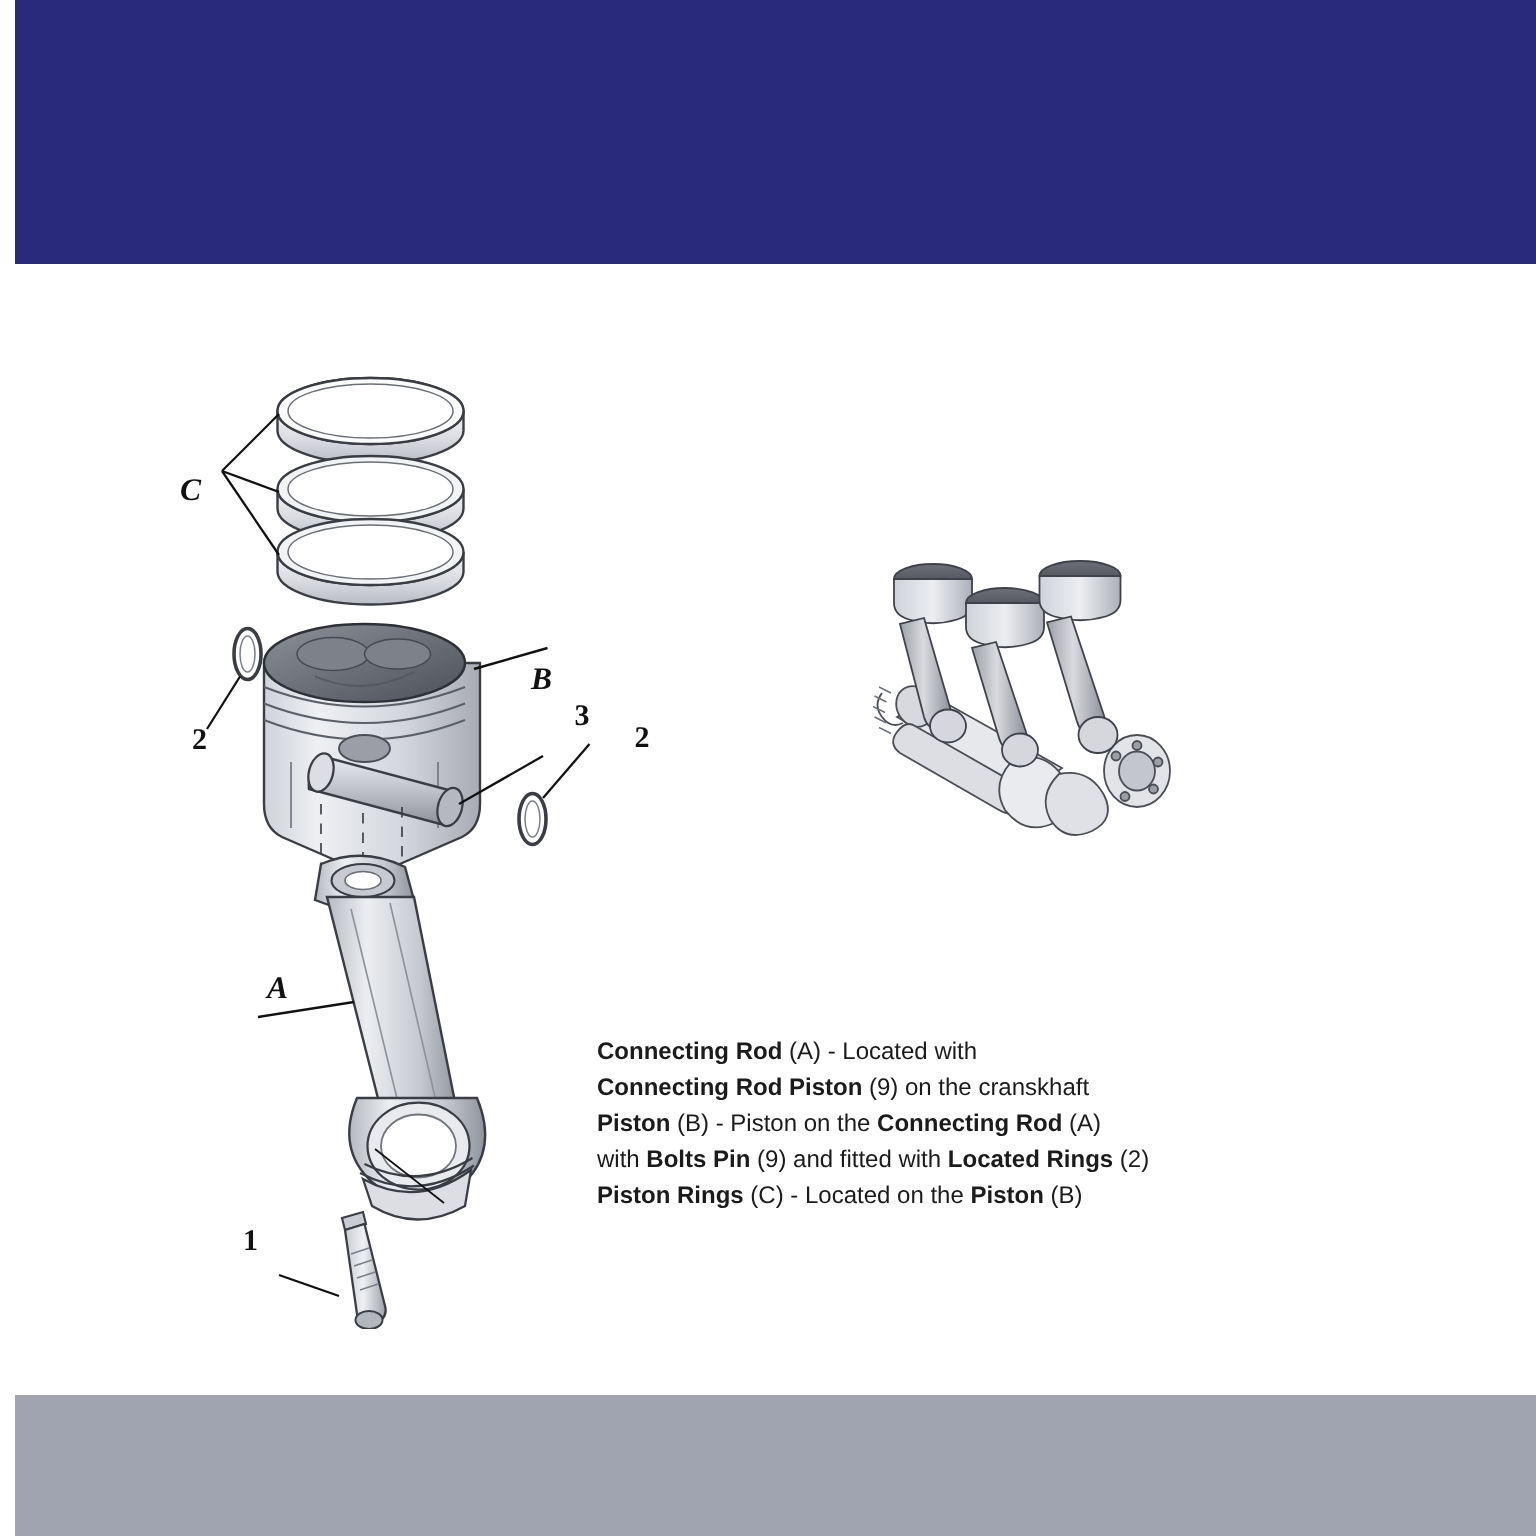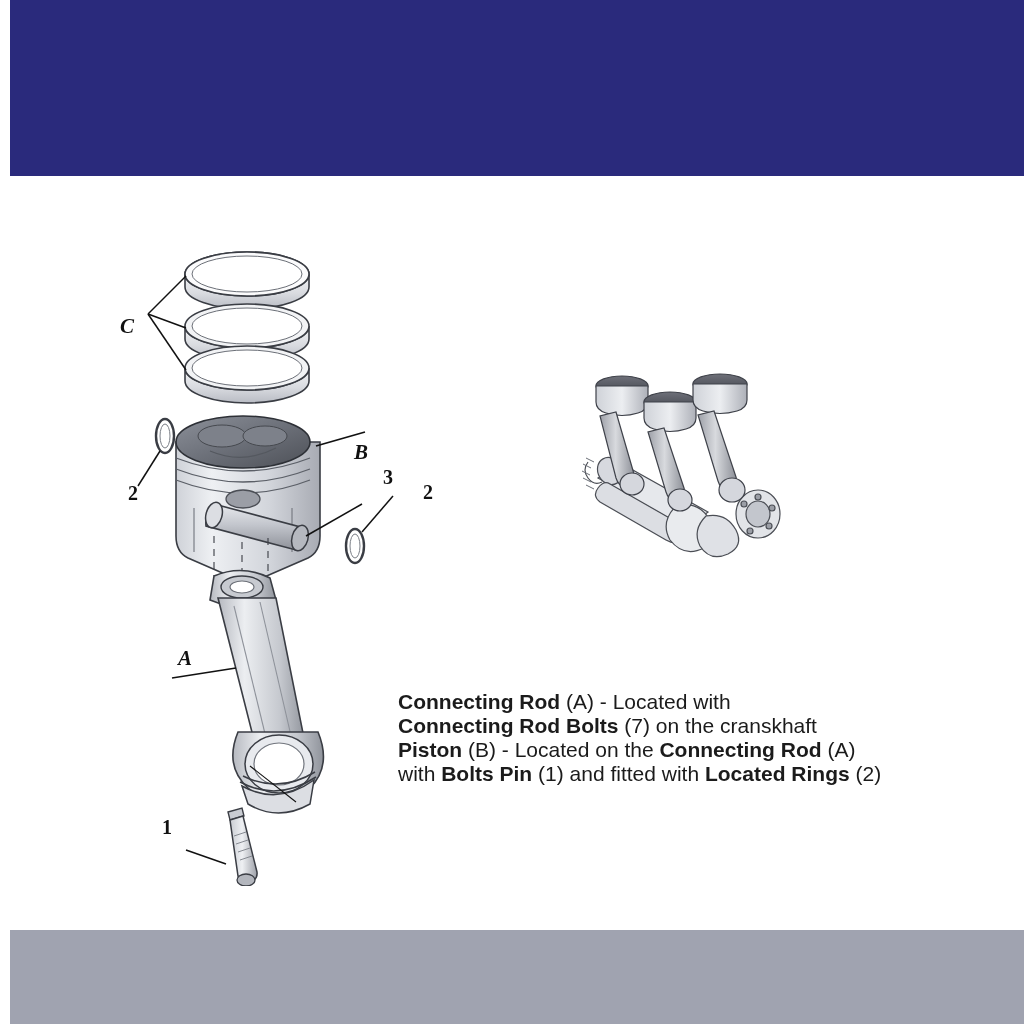--- a/index.html
+++ b/index.html
@@ -53,21 +53,21 @@
     height: 754px;
     background: #ffffff;
   }
 
   
   .caption {
     position: absolute;
     left: 398px;
     top: 514px;
     width: 470px;
-    font-size: 21px;
+    font-size: 16px;
     line-height: 24px;
     color: #1b1b1b;
     font-family: "Liberation Sans", sans-serif;
   }
   .caption .line { white-space: nowrap; }
   .caption b { font-weight: bold; }
 
   
   .exploded {
     position: absolute;
@@ -341,24 +341,27 @@
           <ellipse cx="152" cy="124" rx="13" ry="12" fill="#d5d7dd"></ellipse>
         </g>
       </svg>
     </div>
 
     <div class="caption">
       <div class="line">
         <b>Connecting Rod</b><span> (A) - Located with</span>
       </div>
       <div class="line">
-        <b>Connecting Rod Bolts</b><span> (7) on the cranskhaft</span>
-      </div>
-      <div class="line">
-        <b>Piston</b><span> (B) - Located on the </span><b>Connecting Rod</b><span> (A)</span>
-      </div>
-      <div class="line">
-        <span>with </span><b>Bolts Pin</b><span> (1) and fitted with </span><b>Located Rings</b><span> (2)</span>
+        <b>Connecting Rod Piston</b><span> (9) on the cranskhaft</span>
+      </div>
+      <div class="line">
+        <b>Piston</b><span> (B) - Piston on the </span><b>Connecting Rod</b><span> (A)</span>
+      </div>
+      <div class="line">
+        <span>with </span><b>Bolts Pin</b><span> (9) and fitted with </span><b>Located Rings</b><span> (2)</span>
+      </div>
+      <div class="line">
+        <b>Piston Rings</b><span> (C) - Located on the </span><b>Piston</b><span> (B)</span>
       </div>
     </div>
 
   </div>
 </div>
 
 </body></html>

